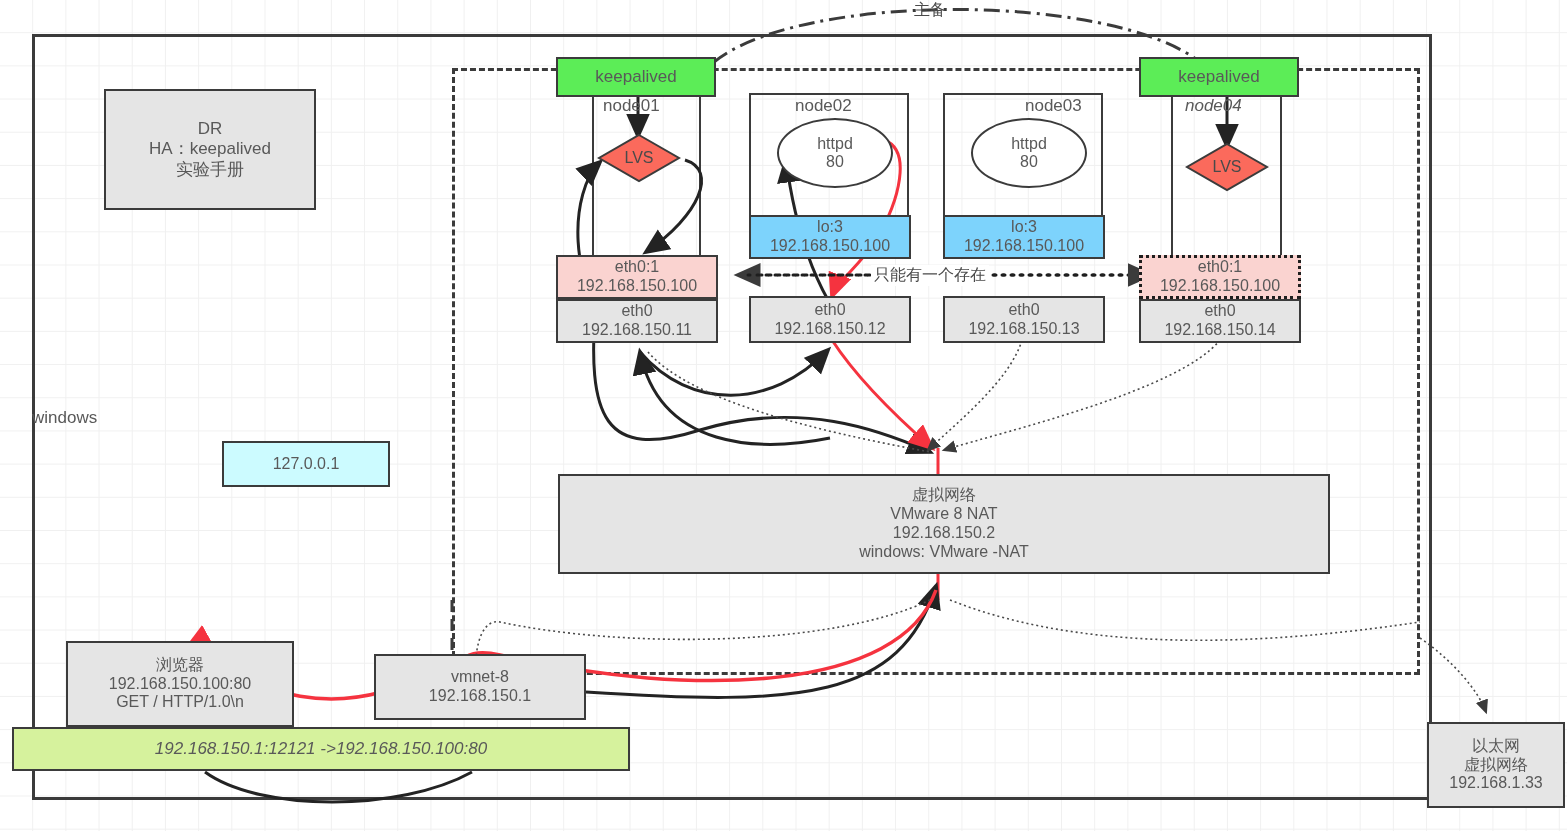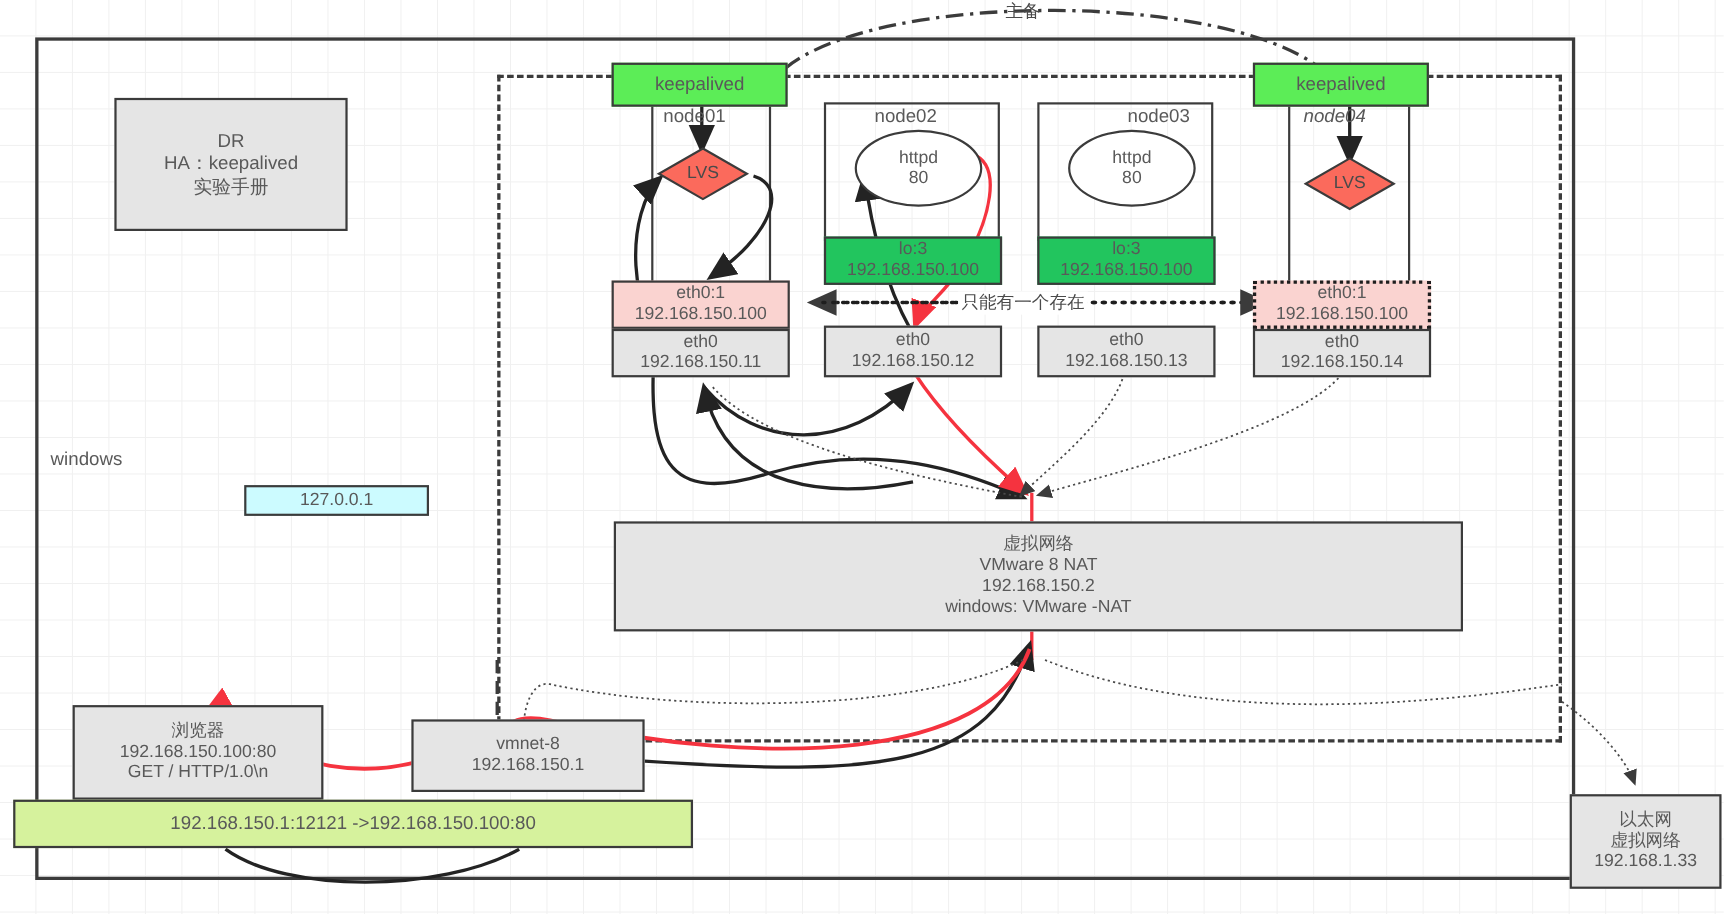--- a/index.html
+++ b/index.html
@@ -20,24 +20,24 @@
     position:absolute;box-sizing:border-box;
     border:2px solid #3b3b3b;background:#e5e5e5;
     display:flex;flex-direction:column;align-items:center;justify-content:center;
     text-align:center;line-height:1.18;color:#595959;
     font-size:16px;
   }
   .box .ln{display:block;white-space:nowrap;}
   .plain-label{position:absolute;color:#595959;font-size:17px;white-space:nowrap;}
   .green{background:#5ced57;border:2px solid #3b3b3b;}
   .cyan{background:#ccfbff;border:2px solid #3b3b3b;}
-  .lightgreen{background:#d6f29d;border:2px solid #3b3b3b;}
+  .lightgreen{background:#d6f29d;border:2px solid #3b3b3b;font-style:italic;}
   .pink{background:#fad3d0;border:2px solid #3b3b3b;}
   .pink-dotted{background:#fad3d0;border:3px dotted #1e1e1e;}
-  .salmon{background:#22c55e;border:2px solid #3b3b3b;}
+  .salmon{background:#7dd3fc;border:2px solid #3b3b3b;}
   .nodeframe{background:transparent;border:2px solid #3b3b3b;}
   .nodetitle{position:absolute;font-size:17px;color:#595959;white-space:nowrap;}
   .ellipse{
     position:absolute;box-sizing:border-box;border:2px solid #3b3b3b;
     border-radius:50%;background:#ffffff;
     display:flex;flex-direction:column;align-items:center;justify-content:center;
     font-size:16px;color:#595959;line-height:1.15;
   }
   .diamond-wrap{position:absolute;}
   .diamond-label{
@@ -134,23 +134,23 @@
 
     <path d="M 452,600 L 452,660" fill="none" stroke="#3b3b3b" stroke-width="3" stroke-dasharray="12,7"></path>
   </svg>
 
   <div class="box" style="left:104px;top:89px;width:212px;height:121px;font-size:17px;">
     <span class="ln">DR</span>
     <span class="ln">HA：keepalived</span>
     <span class="ln">实验手册</span>
   </div>
 
-  <div class="plain-label" style="left:46px;top:408px;">windows</div>
-
-  <div class="box cyan" style="left:222px;top:441px;width:168px;height:28px;">
+  <div class="plain-label" style="left:32px;top:408px;">windows</div>
+
+  <div class="box cyan" style="left:222px;top:441px;width:168px;height:46px;">
     <span class="ln">127.0.0.1</span>
   </div>
 
   <div class="arc-label" style="left:914px;top:0px;">主备</div>
 
   <div class="box green" style="left:556px;top:57px;width:160px;height:40px;font-size:17px;">
     <span class="ln">keepalived</span>
   </div>
   <div class="nodetitle" style="left:603px;top:96px;">node01</div>
   <div class="diamond-wrap" style="left:597px;top:133px;width:84px;height:50px;">

